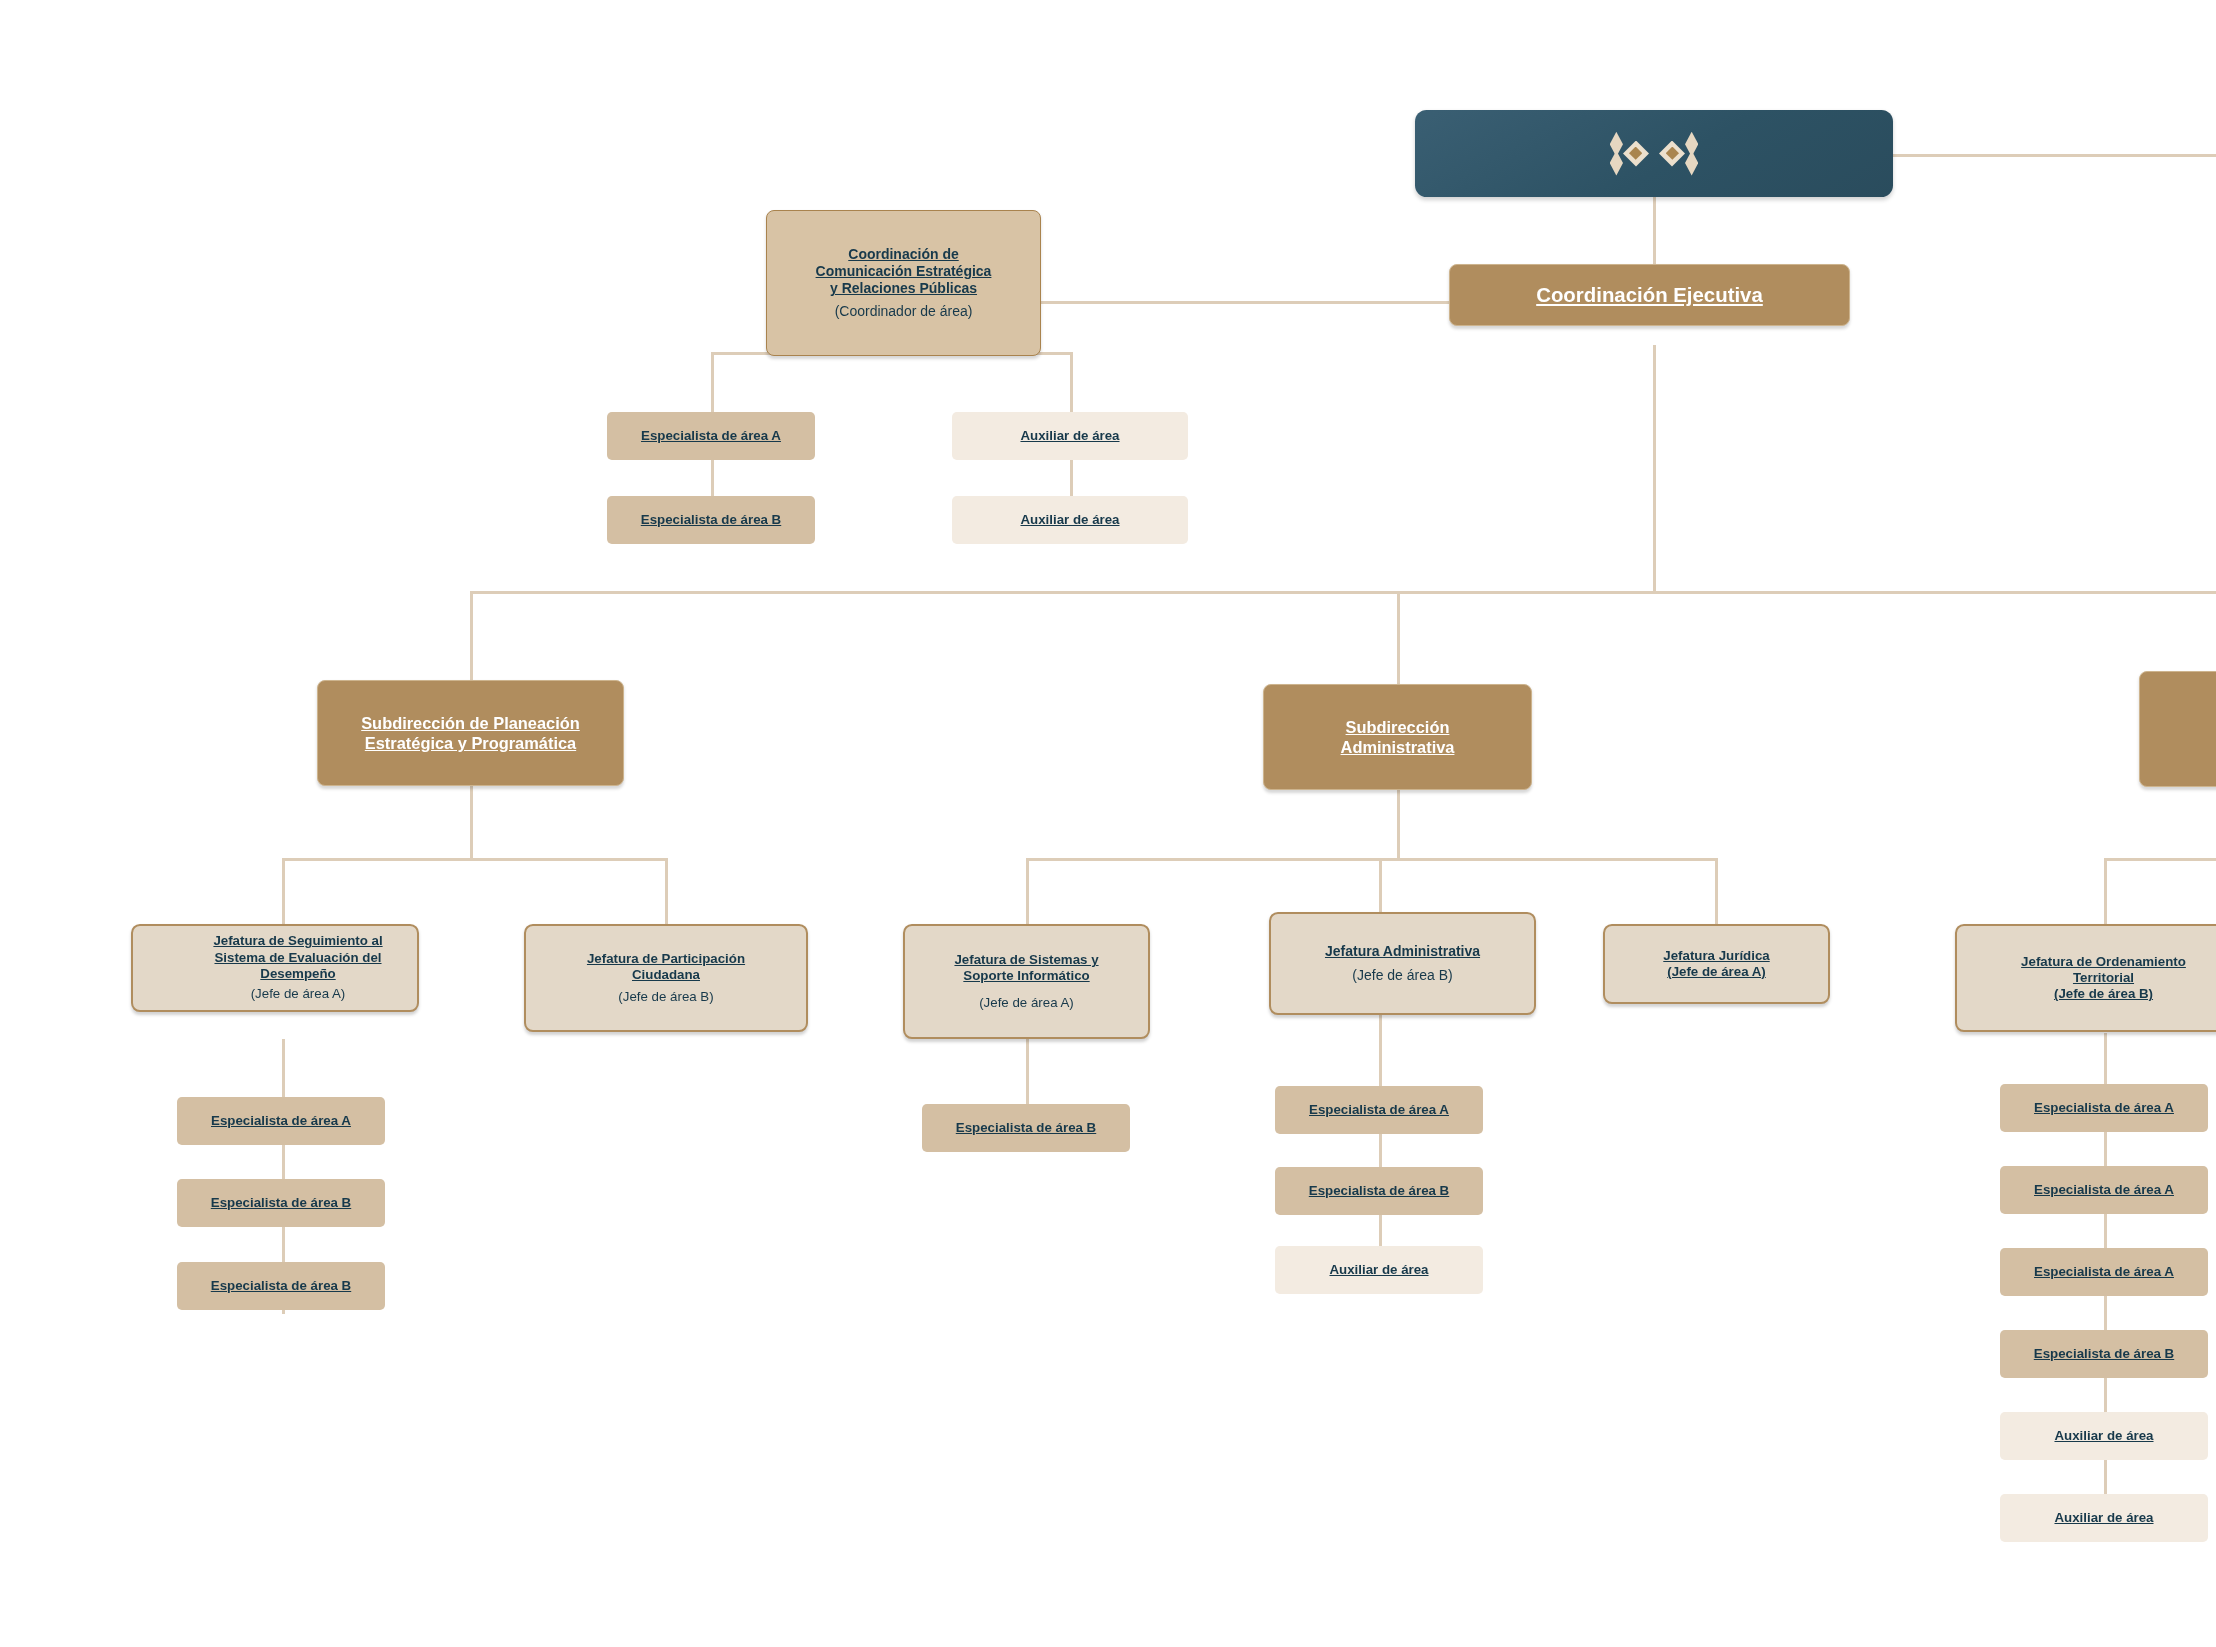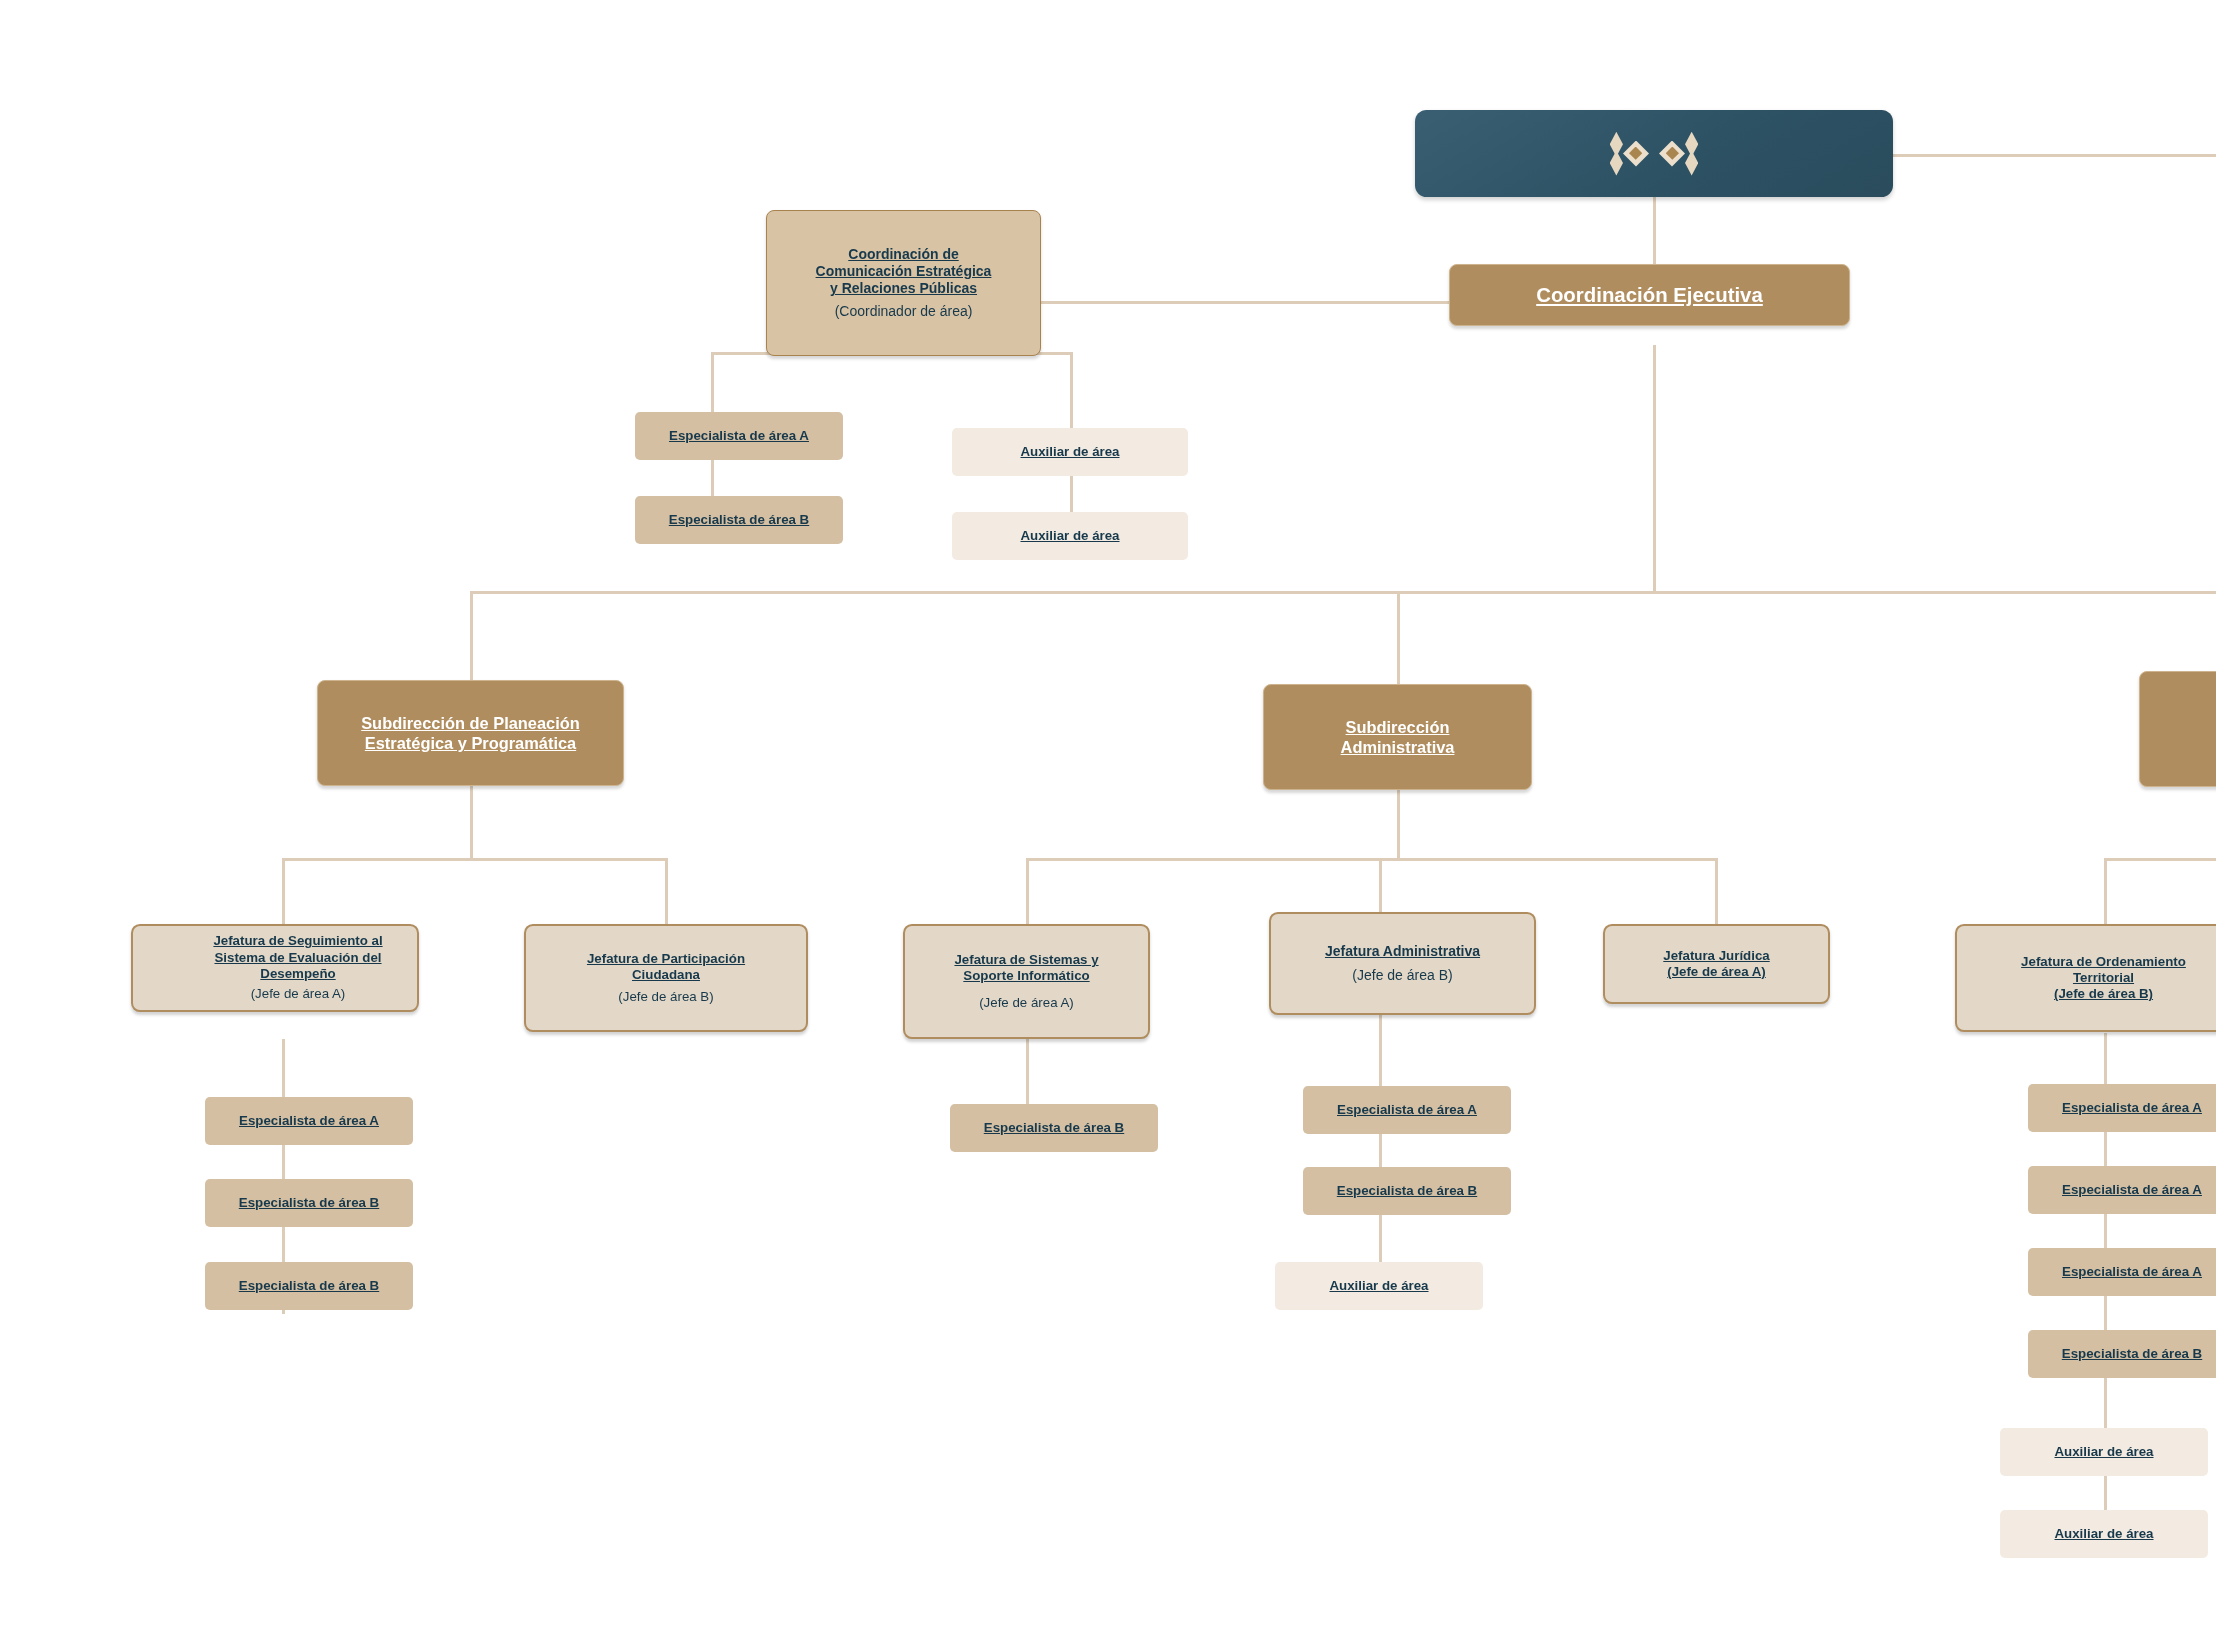--- a/index.html
+++ b/index.html
@@ -58,25 +58,25 @@
     color:#17394b;font-weight:700;
   }
   
   .lvl-jef{
     background:#e3d8c8;border:2.2px solid #b08d5e;border-radius:8.9px;
     box-shadow:0 2.2px 3.1px rgba(0,0,0,.18);
     color:#17394b;font-weight:700;
   }
   
   .lvl-esp{
-    background:#d4bfa3;border-radius:4.9px;color:#17394b;font-weight:700;margin-left:28px;
+    background:#d4bfa3;border-radius:4.9px;color:#17394b;font-weight:700;
   }
   
   .lvl-aux{
-    background:#f3ebe1;border-radius:4.9px;color:#17394b;font-weight:700;margin-top:16px;
+    background:#f3ebe1;border-radius:4.9px;color:#17394b;font-weight:700;
   }
   .sub{font-weight:400;}
 </style>
 </head>
 <body>
 
 <div id="chart">
 
   <div class="conn v" style="left:1653px;top:195px;height:70px;"></div>
 

